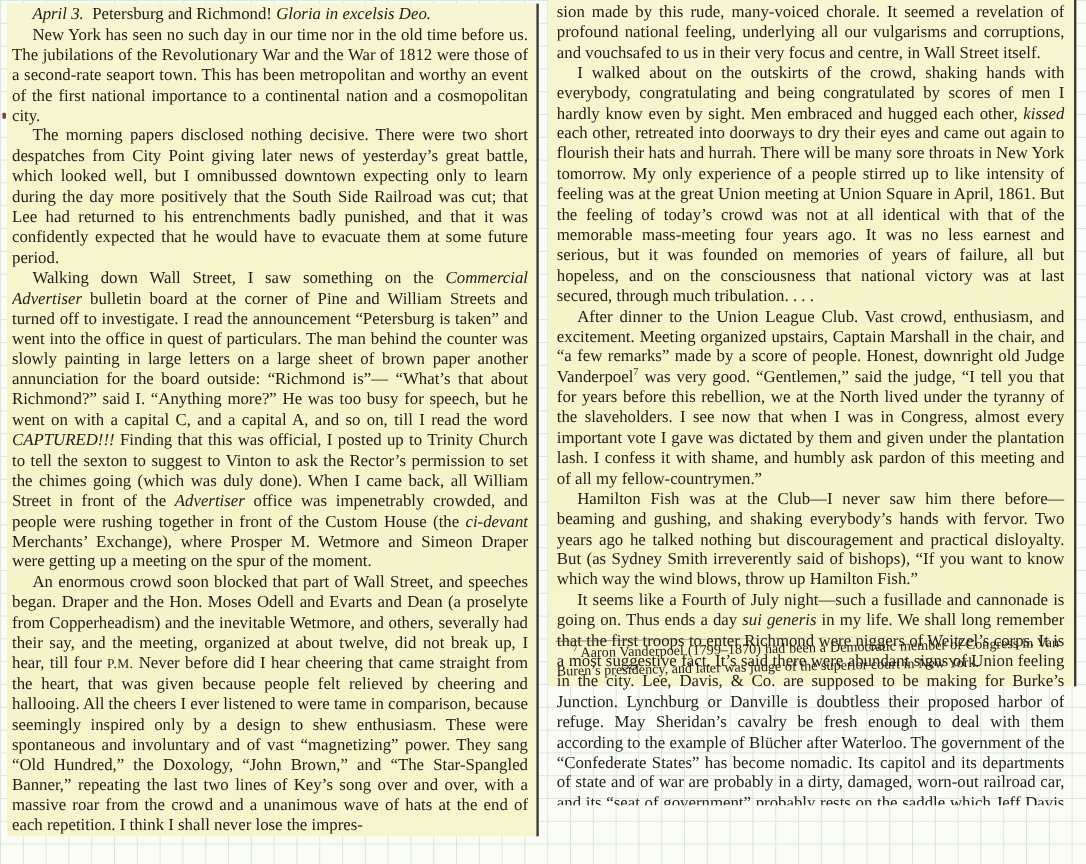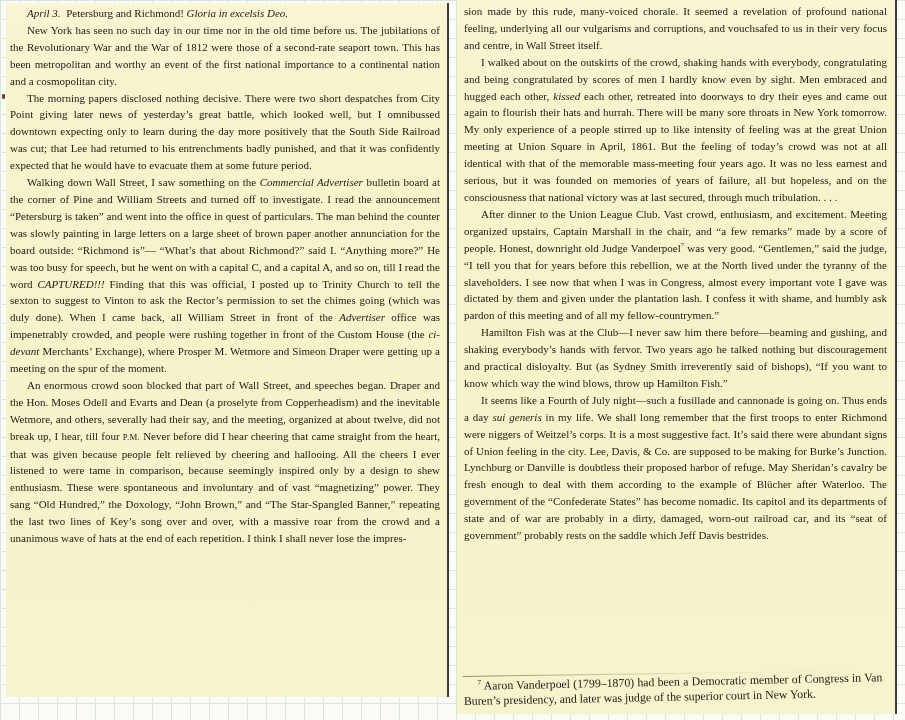--- a/index.html
+++ b/index.html
@@ -29,26 +29,26 @@
     top: 3px;
     width: 443px;
     height: 694px;
     border-right: 2px solid var(--edge, #3f3d35);
     padding: 2px 7px 0 4px;
   }
   .page-right {
     left: 457px;
     top: 0px;
     width: 440px;
-    height: 714px;
+    height: 572px;
     border-right: 2px solid var(--edge, #3f3d35);
     padding: 3px 8px 0 7px;
   }
   .text-column {
-    font-size: 11px;
+    font-size: 14px;
     line-height: 16.9px;
     text-align: justify;
     overflow: hidden;
   }
   .page-left .text-column { height: 690px; }
   .page-right .text-column { height: 668px; }
   .para { margin: 0; }
   .para.indent { text-indent: 17px; }
   .i  { font-style: italic; }
   .sc { font-size: 0.8em; letter-spacing: 0.03em; margin-top: 24px; }

